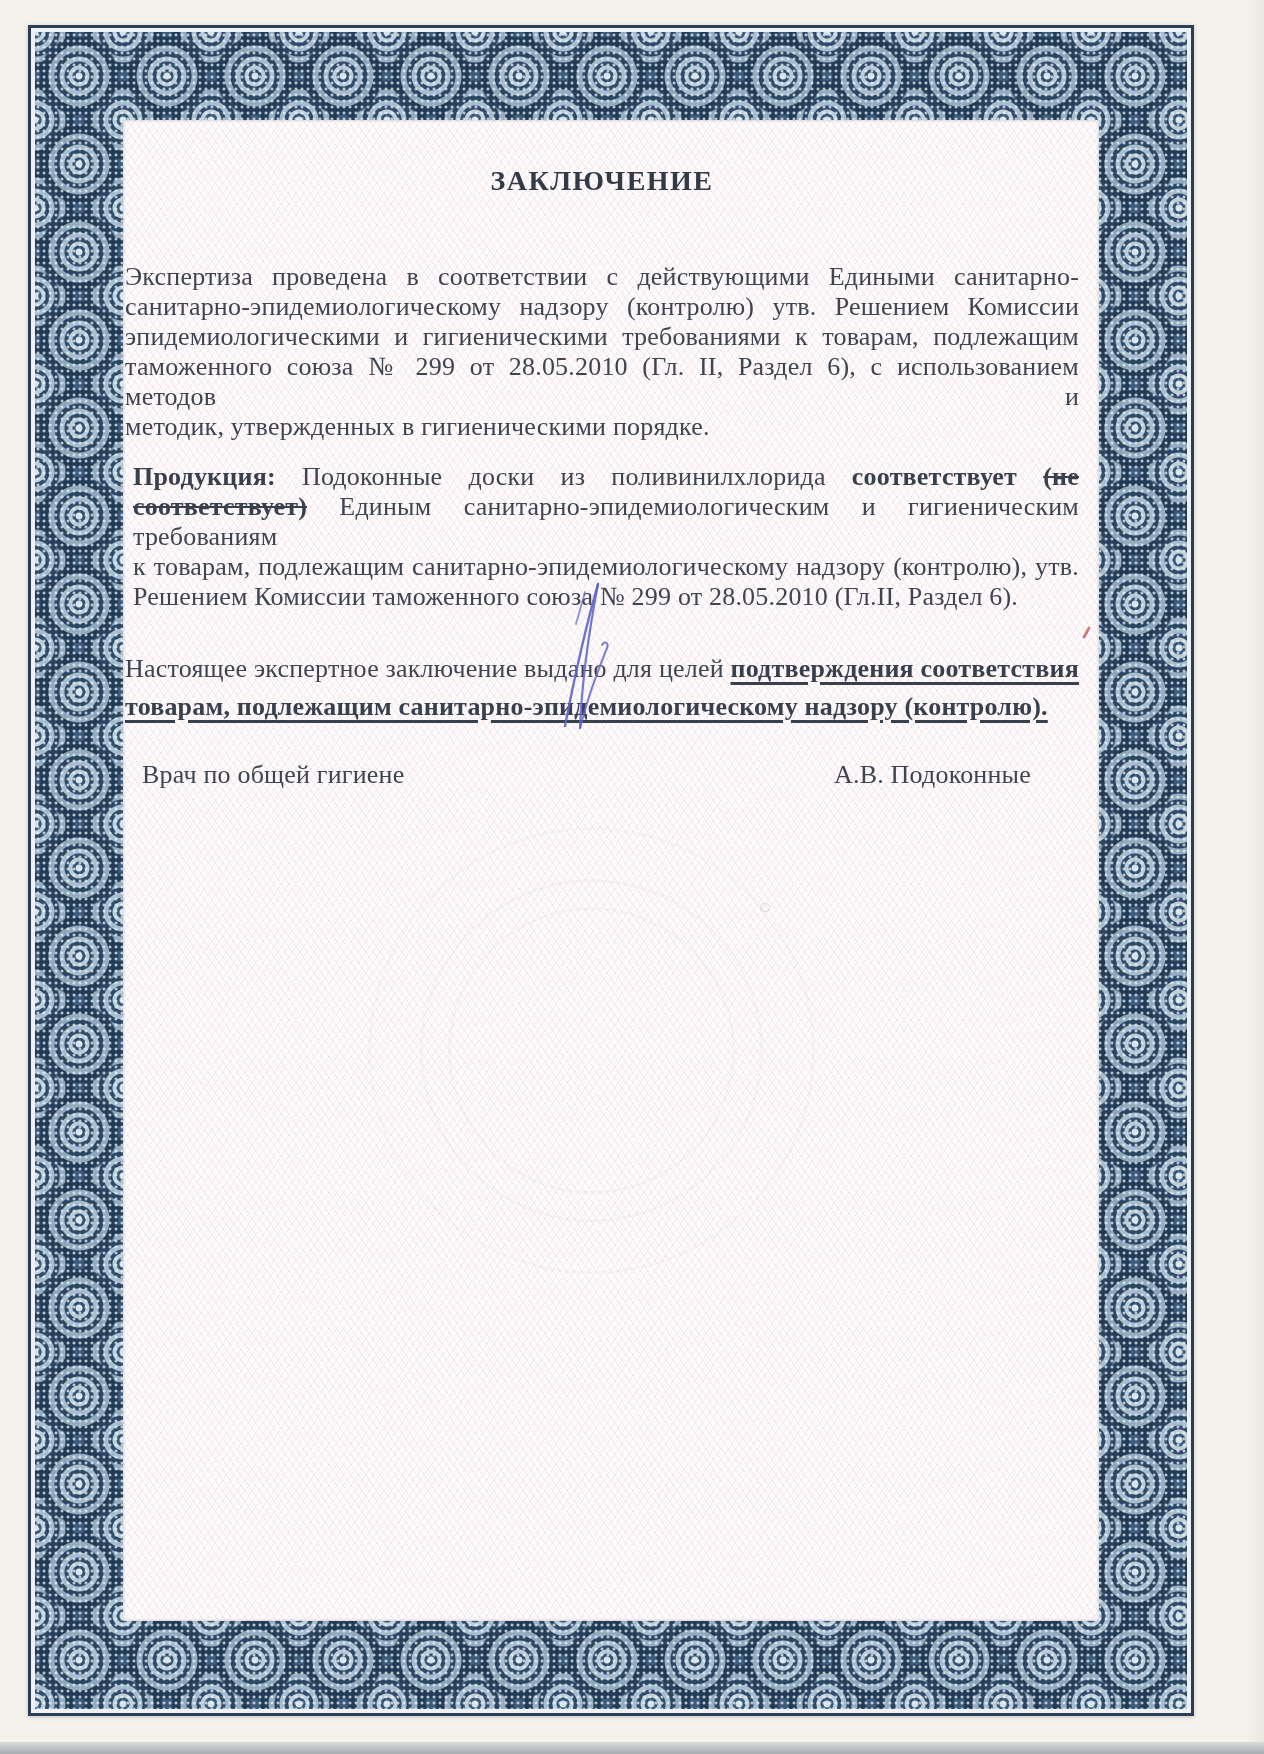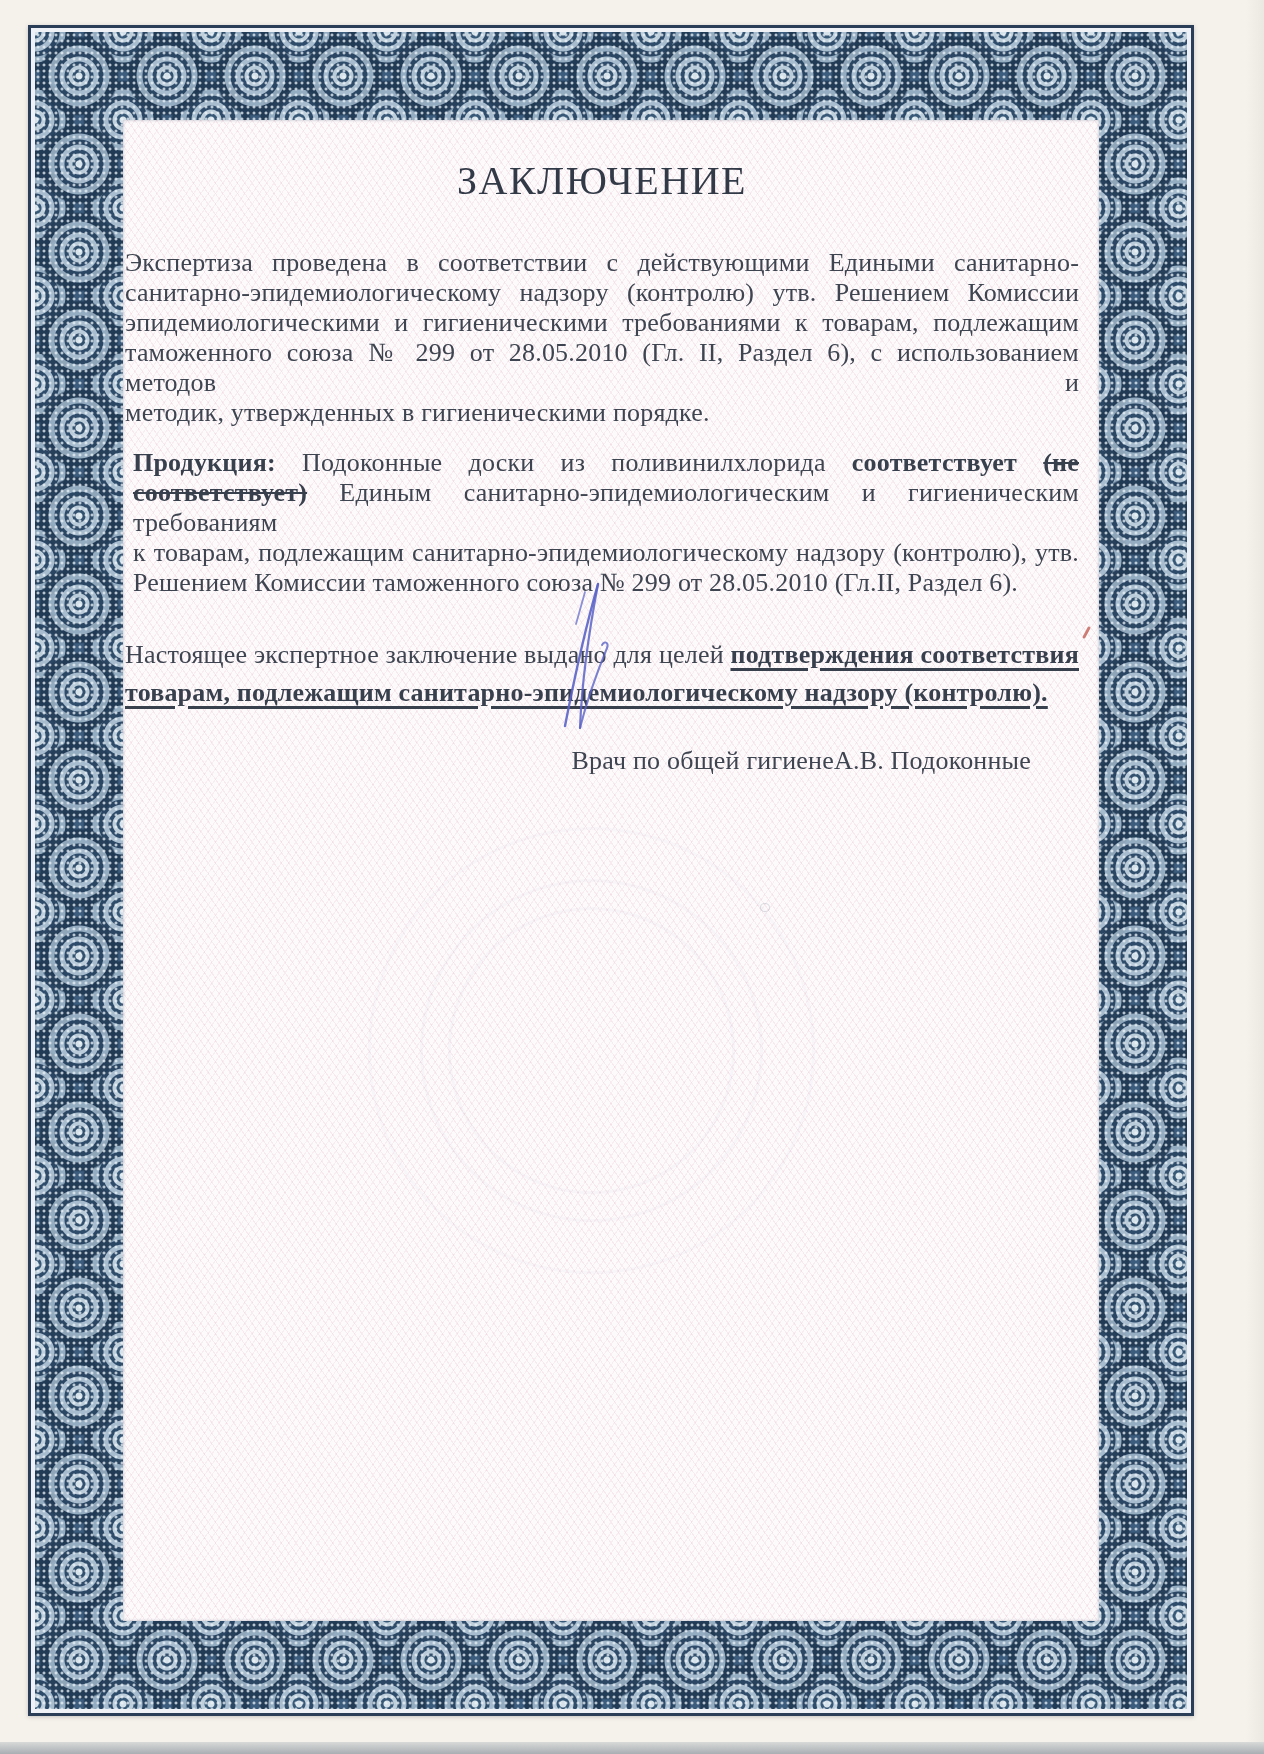--- a/index.html
+++ b/index.html
@@ -63,37 +63,37 @@
   .text-col{
     position:absolute;inset:0;
     box-sizing:border-box;
     padding:0 20px 0 2px;
     font-size:26px;line-height:30px;
     color:#3e4450;
     letter-spacing:.2px;
   }
   .doc-title{
     margin:39px 0 0;
-    font-size:40px;line-height:44px;
-    font-weight:normal;letter-spacing:1.5px;
+    font-size:28px;line-height:44px;
+    font-weight:bold;letter-spacing:1.5px;
     text-align:center;color:#333a47;
   }
   .para{margin:0;}
-  .p1{margin-top:45px;}
+  .p1{margin-top:59px;}
   .p2{margin-top:20px;padding-left:8px;}
   .p3{margin-top:38px;line-height:38px;}
   .line{text-align:justify;text-align-last:justify;white-space:normal;}
   .line.last{text-align-last:left;}
   .b{font-weight:bold;color:#39404d;}
   .u{text-decoration:underline;text-decoration-thickness:2.5px;text-underline-offset:5px;}
   .s{text-decoration:line-through;text-decoration-thickness:2px;}
   .b.u{text-decoration:underline;text-decoration-thickness:2.5px;text-underline-offset:5px;}
   .sig-row{
     margin-top:34px;
-    display:flex;justify-content:flex-end;
+    display:flex;justify-content:space-between;
     padding-left:17px;padding-right:48px;
     line-height:30px;
   }
   .signature-svg{
     position:absolute;left:422px;top:458px;
     width:80px;height:152px;
   }
   .red-tick{
     position:absolute;left:962px;top:506px;
     width:3px;height:13px;border-radius:2px;

